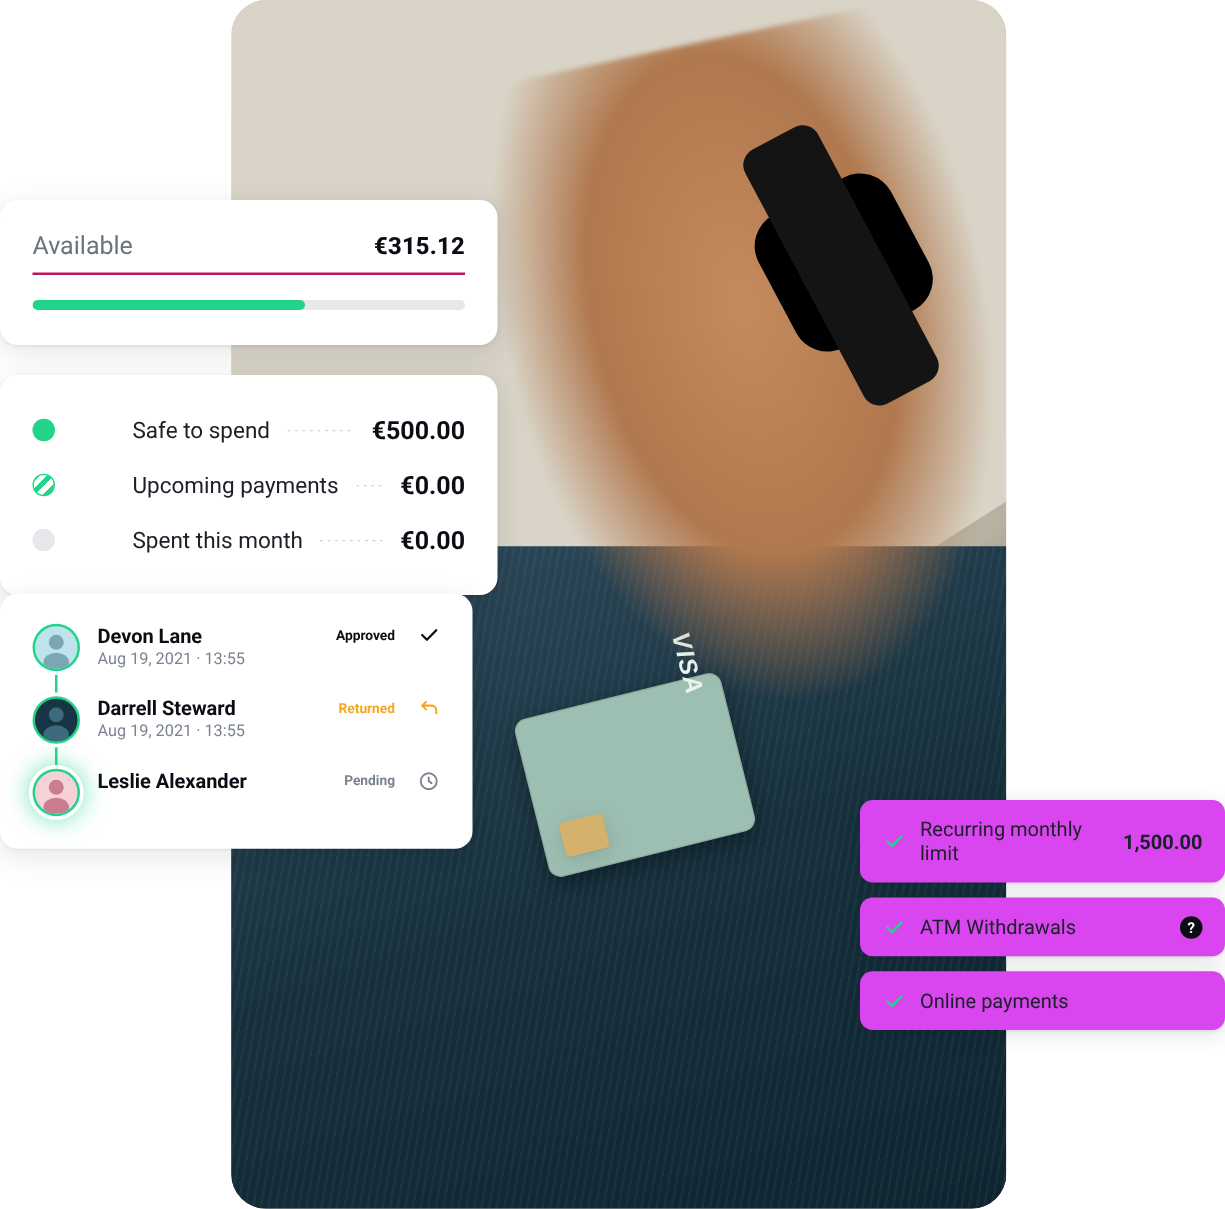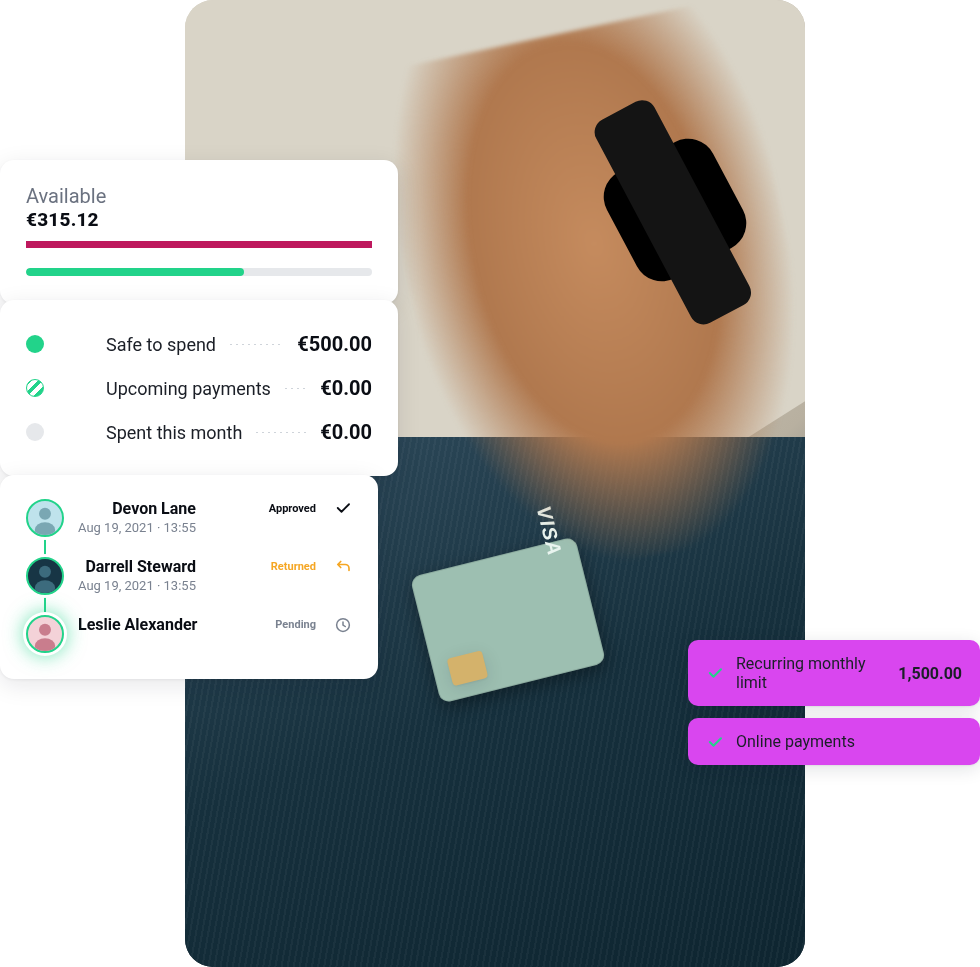--- a/index.html
+++ b/index.html
@@ -61,21 +61,21 @@
 
   
   .card {
     position:absolute; background:#fff; border-radius:14px;
     box-shadow:0 6px 24px rgba(16,24,40,.10), 0 1px 3px rgba(16,24,40,.06);
   }
 
   
   .balance-card { left:0; top:160px; width:398px; padding:24px 26px 28px; }
   .balance-row { display:flex; align-items:baseline; justify-content:space-between;
-                 border-bottom:7px solid #be185d; padding-bottom:10px;flex-direction:column; }
+                 border-bottom:2px solid #be185d; padding-bottom:10px; }
   .balance-label { color:#6b7280; font-size:20px; }
   .balance-amount { font-weight:800; font-size:19px; letter-spacing:.2px; color:#0a0d14; }
   .balance-bar { margin-top:20px; height:8px; border-radius:999px; background:#e6e8eb; overflow:hidden; }
   .balance-bar > div { height:100%; background:#22d38a; border-radius:999px; }
 
   
   .budget-card { left:0; top:300px; width:398px; padding:22px 26px; }
   .budget-row { display:flex; align-items:center; gap:14px; padding:10px 0; }
   .budget-row + .budget-row { }
   .dot { width:18px; height:18px; border-radius:50%; flex:0 0 18px; }
@@ -88,21 +88,21 @@
   .dot-grey { background:#e6e8eb; }
   .budget-label { color:#1b1f27; font-size:18px; white-space:nowrap;margin-left:48px; }
   .budget-spacer {
     flex:1; height:1px;
     background-image:linear-gradient(90deg,#cfd4da 40%,transparent 0);
     background-size:6px 1px; background-repeat:repeat-x;
   }
   .budget-value { font-weight:700; font-size:20px; color:#0a0d14; white-space:nowrap; }
 
   
-  .timeline-card { left:0; top:475px; width:378px; padding:24px 26px 26px 26px;text-align:right; }
+  .timeline-card { left:0; top:475px; width:378px; padding:24px 26px 26px 26px; }
   .tl-list { position:relative; }
   .tl-line {
     position:absolute; left:18px; top:38px; bottom:22px; width:2px;
     background:#22d38a;
   }
   .tl-item { position:relative; display:flex; gap:14px; padding-bottom:20px; }
   .tl-item:last-child { padding-bottom:0; }
   .avatar {
     position:relative; width:38px; height:38px; border-radius:50%;
     flex:0 0 38px; border:2px solid #22d38a; background:#cfeee2;
@@ -271,15 +271,22 @@
     <svg class="ic check" viewBox="0 0 24 24">
         <path d="M5 12l5 5L20 7" stroke="#22d38a" stroke-width="2.6" fill="none" stroke-linecap="round" stroke-linejoin="round"></path>
       </svg>
     <span class="grow">Recurring monthly limit</span>
     <span class="value">1,500.00</span>
   </div>
   <div class="chip">
     <svg class="ic check" viewBox="0 0 24 24">
         <path d="M5 12l5 5L20 7" stroke="#22d38a" stroke-width="2.6" fill="none" stroke-linecap="round" stroke-linejoin="round"></path>
       </svg>
+    <span class="grow">ATM Withdrawals</span>
+    <span class="qmark">?</span>
+  </div>
+  <div class="chip">
+    <svg class="ic check" viewBox="0 0 24 24">
+        <path d="M5 12l5 5L20 7" stroke="#22d38a" stroke-width="2.6" fill="none" stroke-linecap="round" stroke-linejoin="round"></path>
+      </svg>
     <span class="grow">Online payments</span>
   </div>
 </div>
 
 </body></html>

